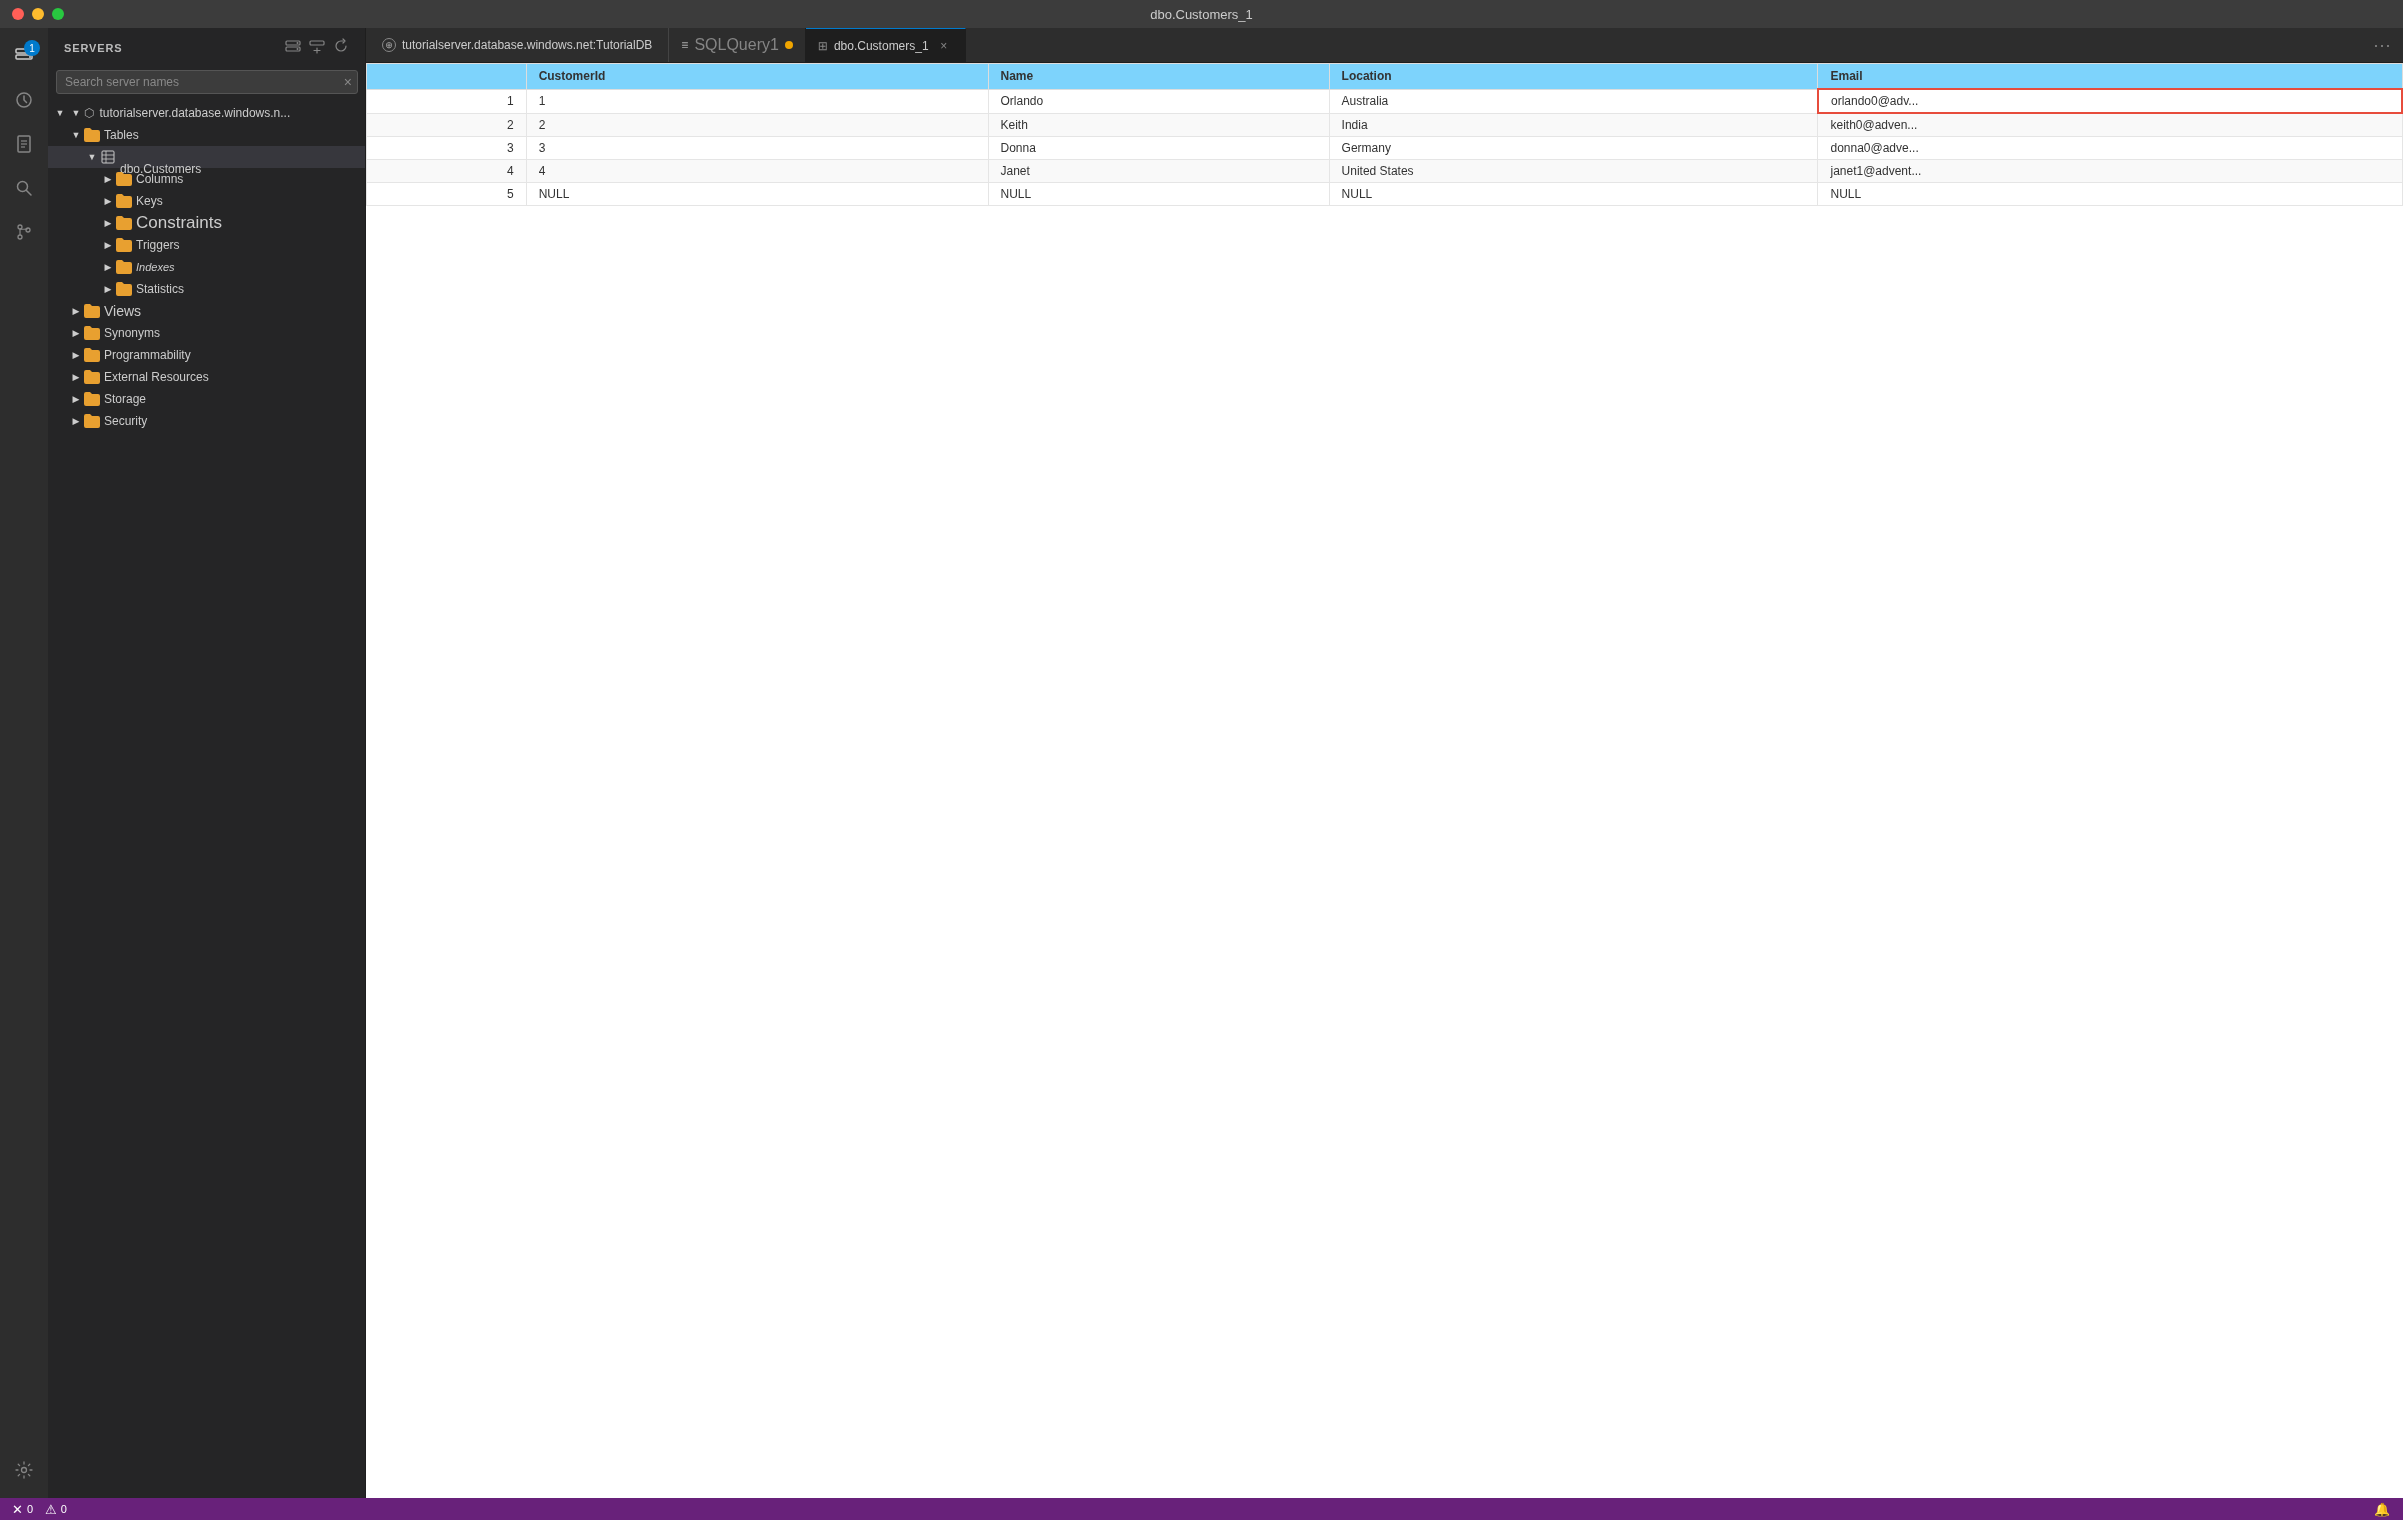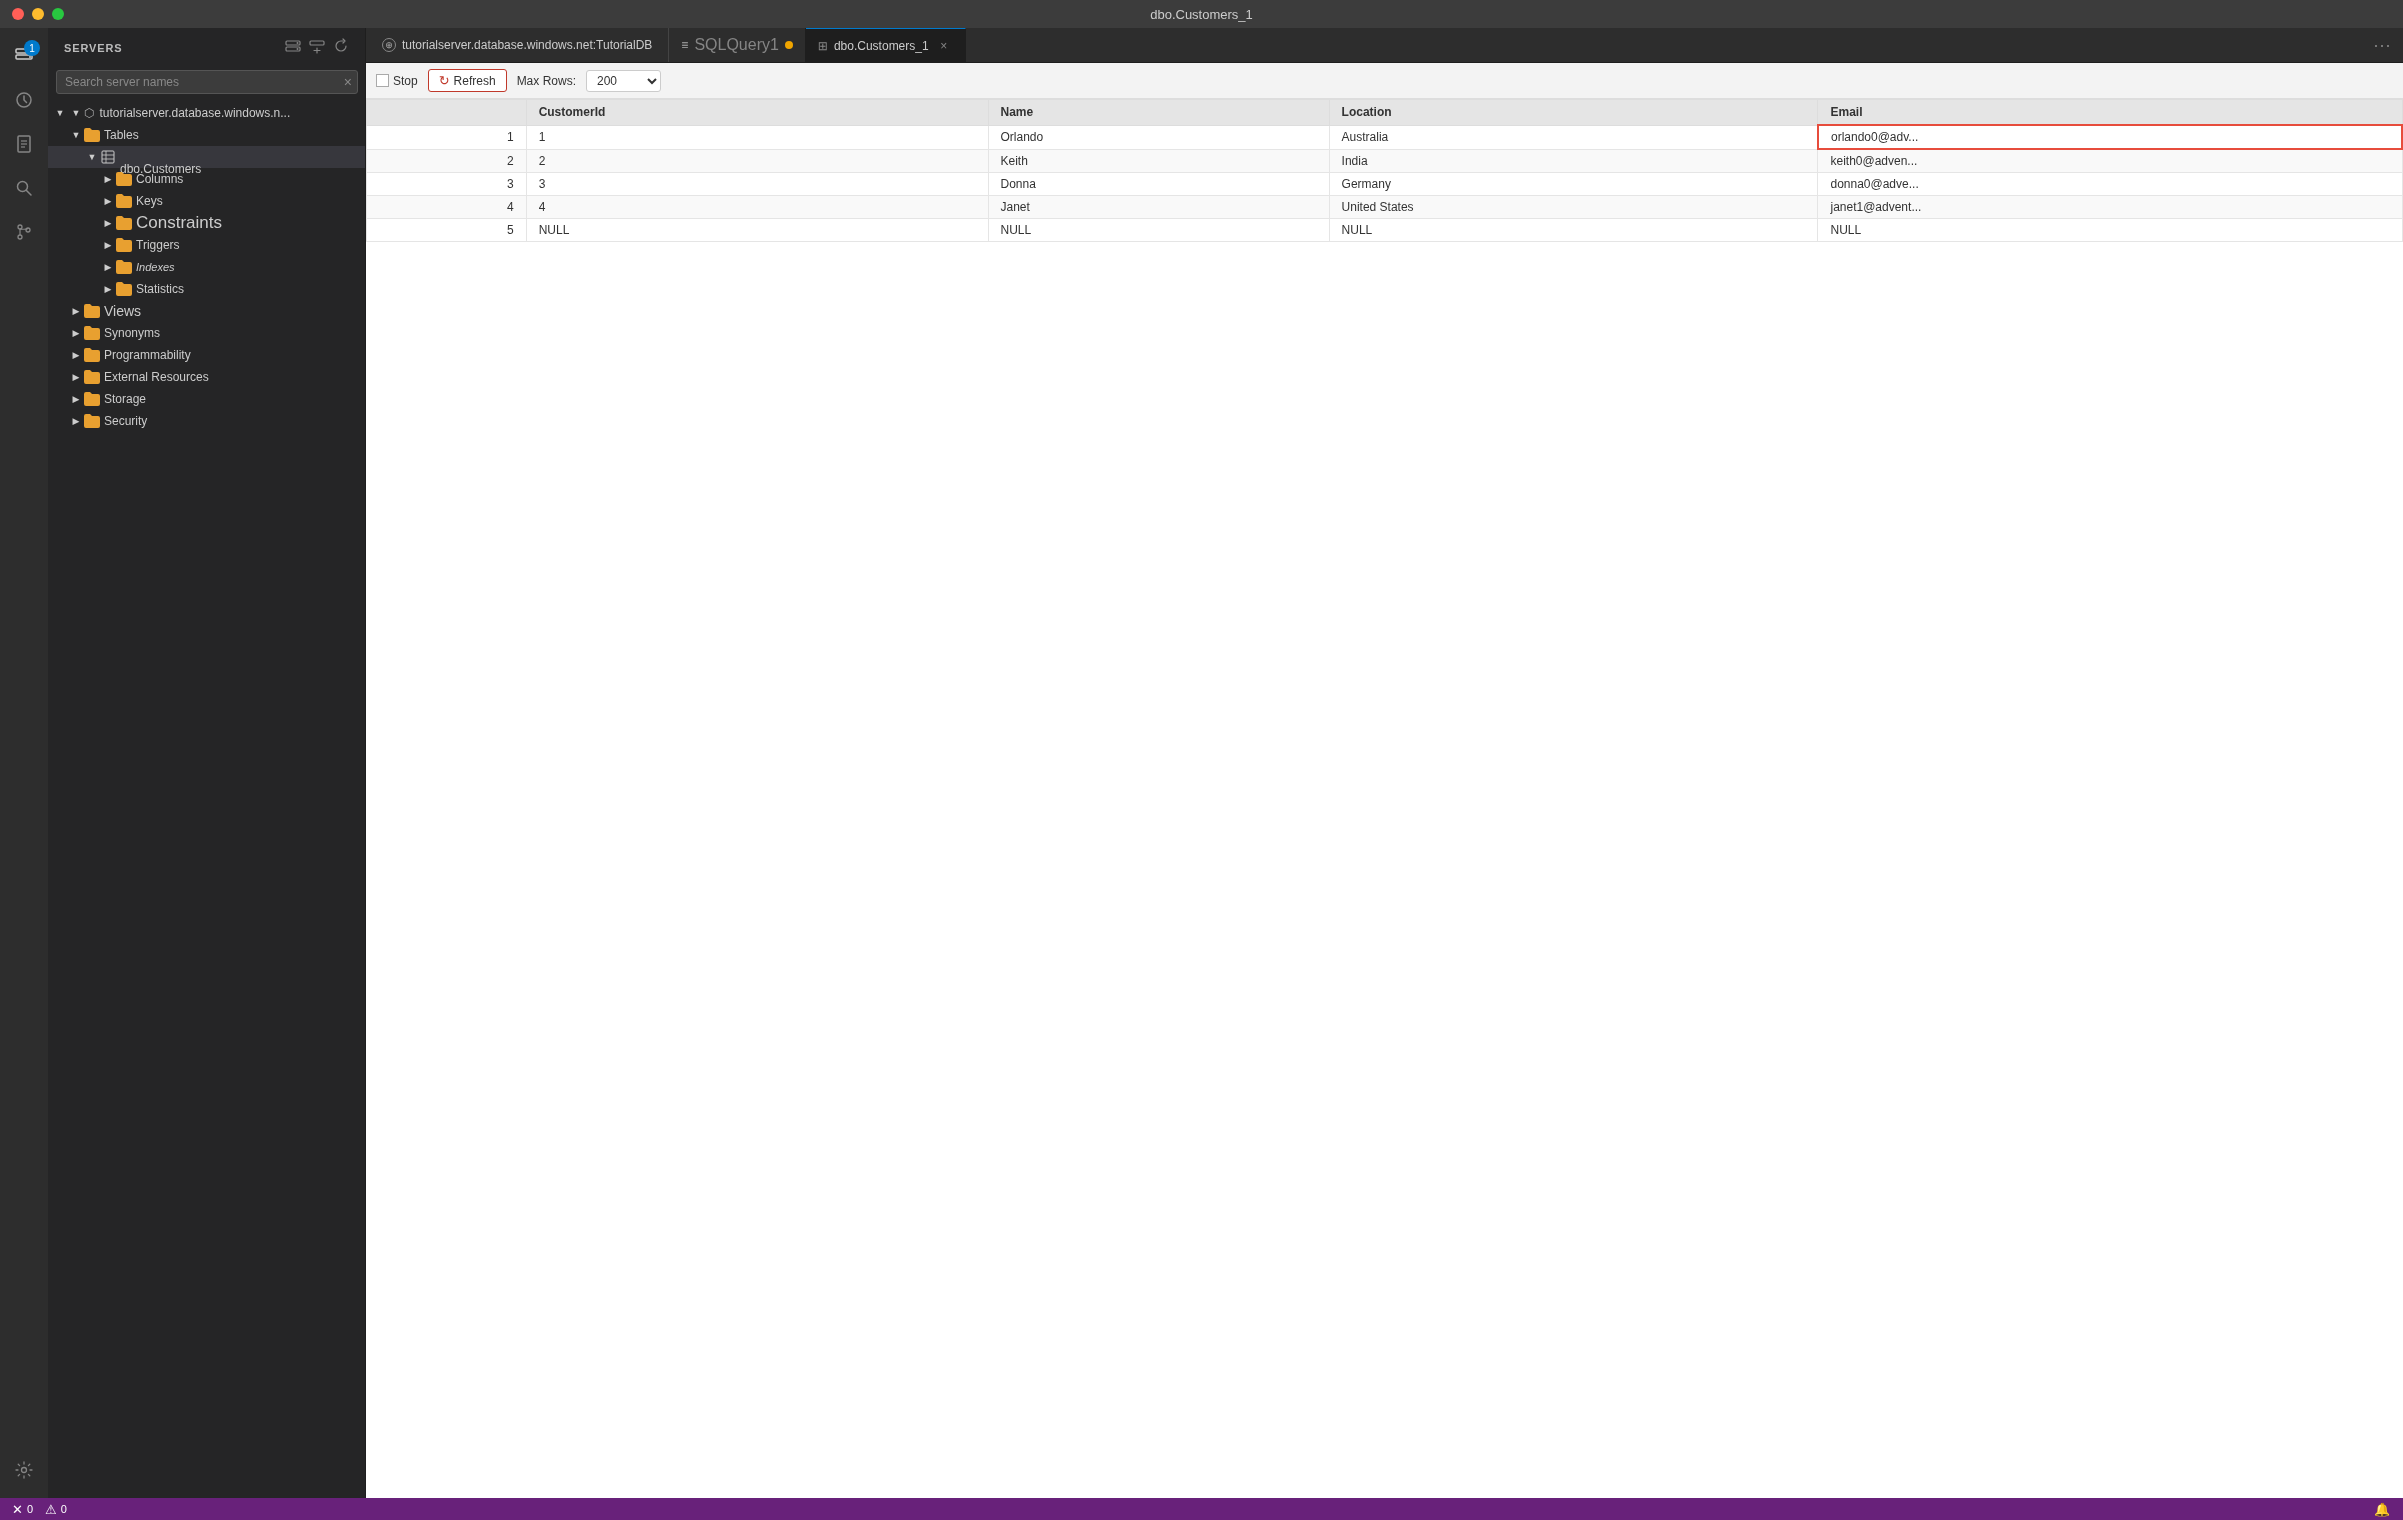--- a/index.html
+++ b/index.html
@@ -338,21 +338,21 @@
       flex: 1;
       overflow: auto;
       background: #ffffff;
     }
     .data-table {
       border-collapse: collapse;
       width: auto;
       min-width: 100%;
     }
     .data-table th {
-      background: #e5e5e5;
+      background: #7dd3fc;
       border: 1px solid #ddd;
       padding: 5px 12px;
       text-align: left;
       font-size: 12px;
       font-weight: 600;
       color: #333;
       white-space: nowrap;
       position: sticky;
       top: 0;
     }
@@ -679,37 +679,20 @@
       <div class="tab active">
         <span style="font-size:12px;color:#888;">⊞</span>
         <span style="font-size:12px;">dbo.Customers_1</span>
         <span class="tab-close">×</span>
       </div>
       <div class="tab-more">···</div>
     </div>
 
     <div class="query-area">
 
-      <div class="query-toolbar">
-        <div class="stop-control">
-          <div class="stop-checkbox"></div>
-          <span class="stop-label">Stop</span>
-        </div>
-        <button class="refresh-btn">
-          <span class="refresh-icon">↻</span>
-          <span>Refresh</span>
-        </button>
-        <span class="max-rows-label">Max Rows:</span>
-        <select class="max-rows-select">
-          <option>200</option>
-          <option>500</option>
-          <option>1000</option>
-          <option>5000</option>
-        </select>
-      </div>
 
       <div class="data-table-container">
         <table class="data-table">
           <thead>
             <tr>
               <th style="min-width:30px;"></th>
               <th>CustomerId</th>
               <th>Name</th>
               <th>Location</th>
               <th>Email</th>

